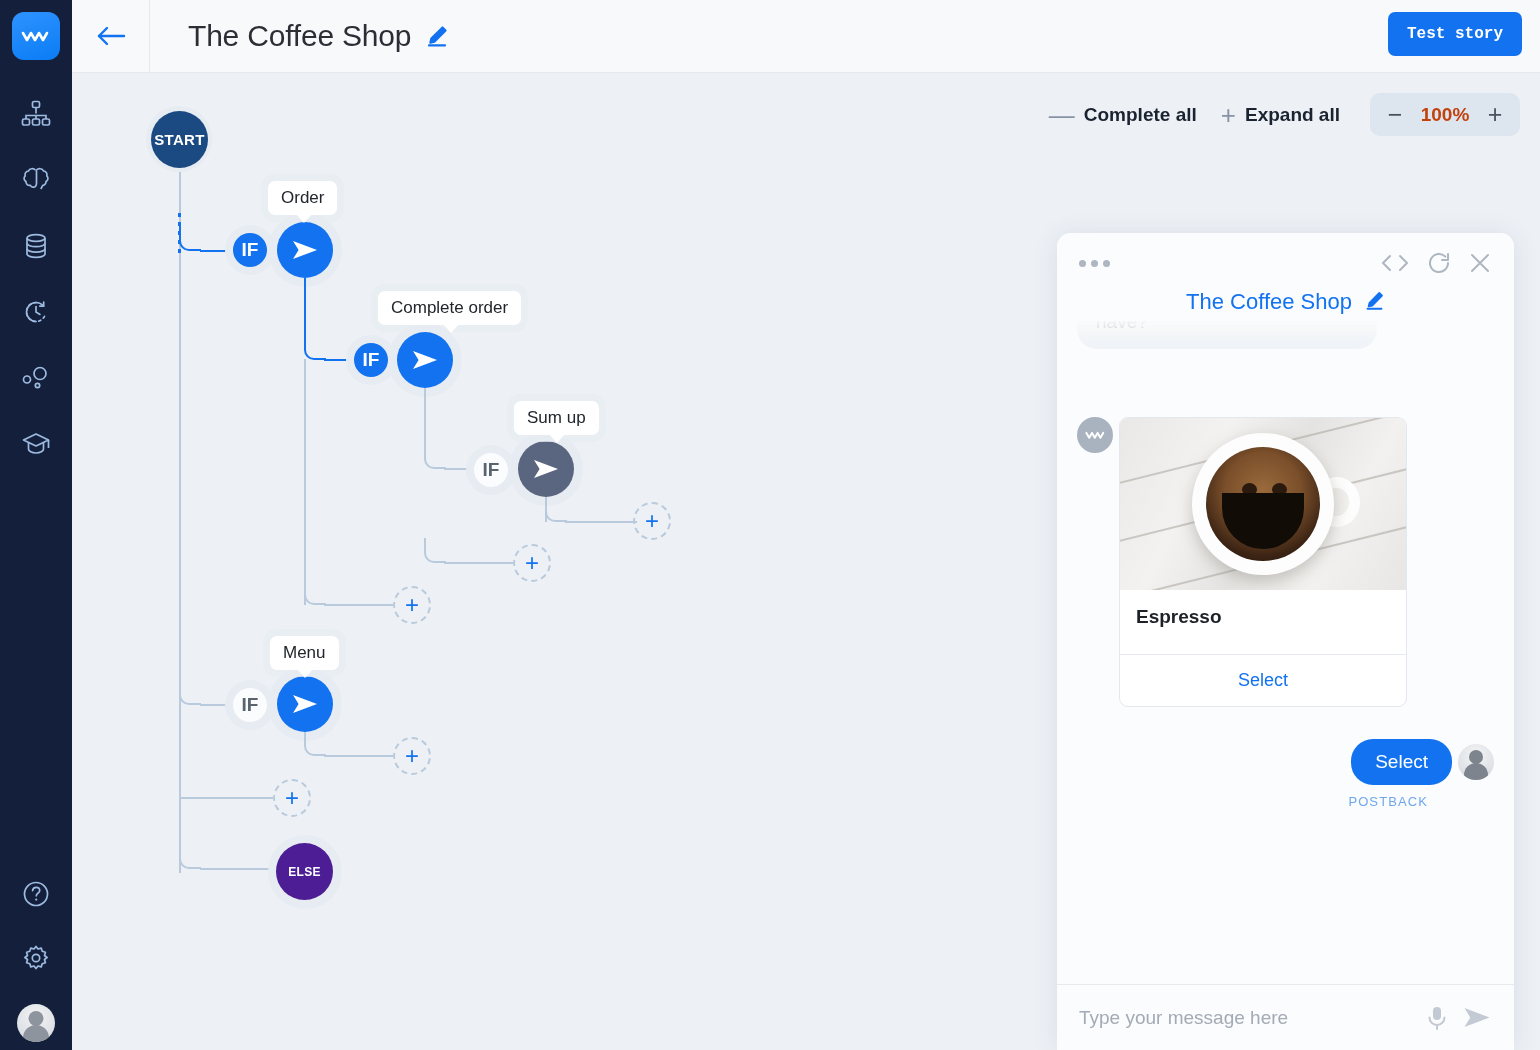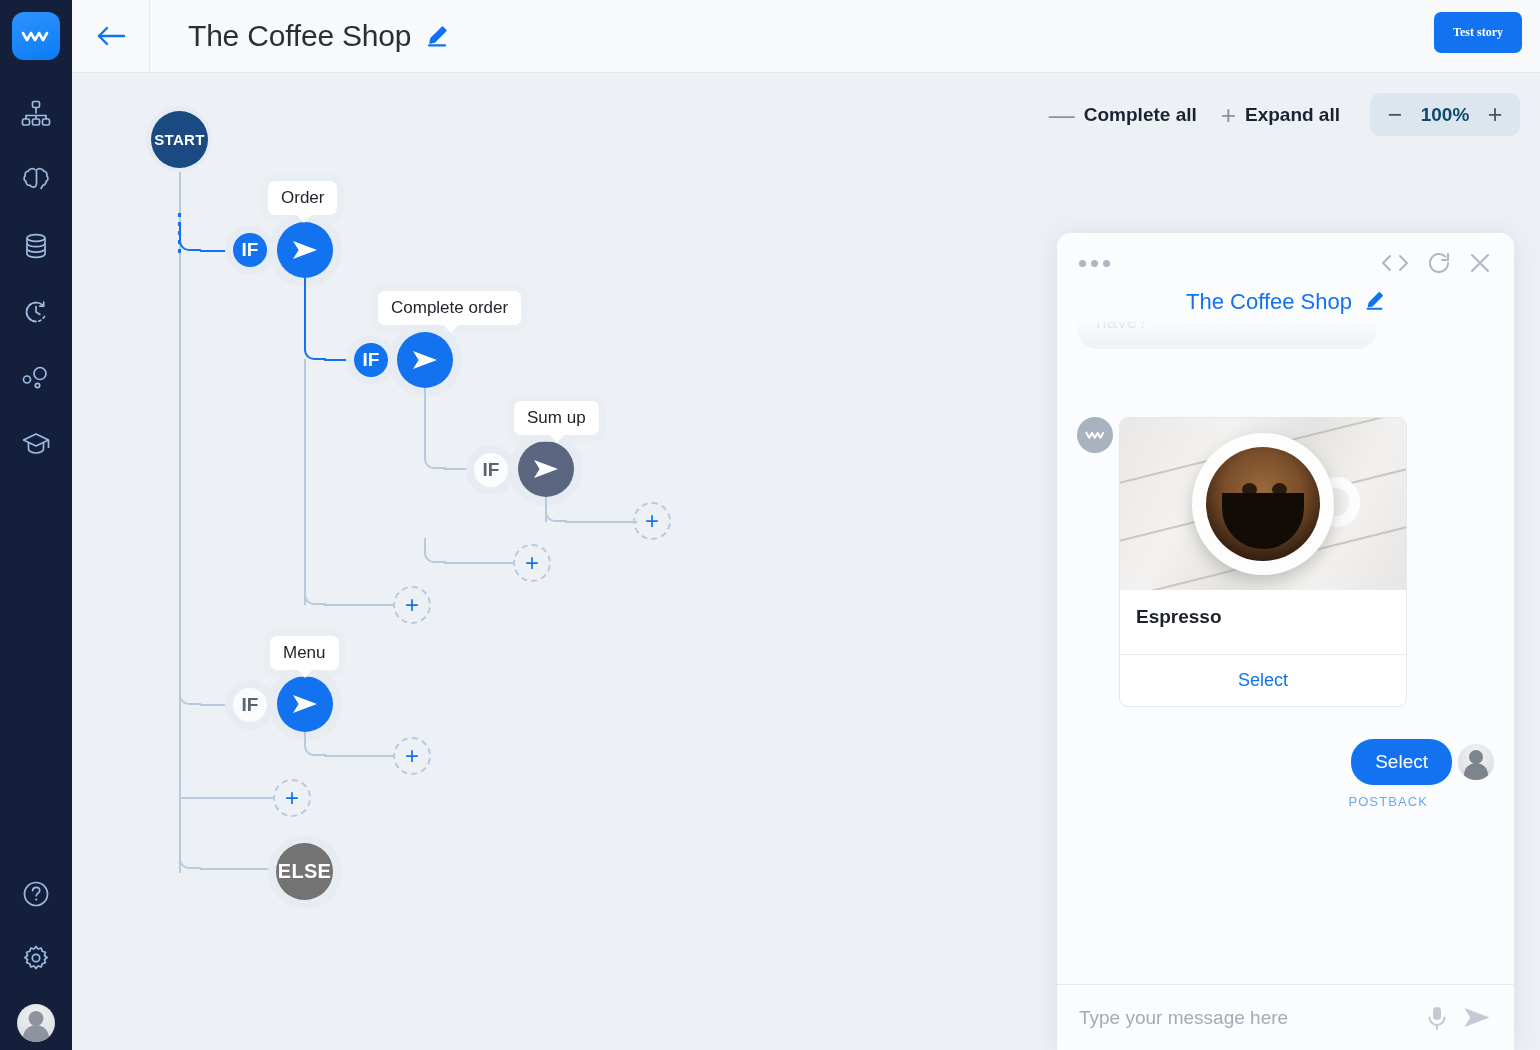--- a/index.html
+++ b/index.html
@@ -40,51 +40,51 @@
     position: absolute; left: 72px; top: 0; width: 1468px; height: 73px;
     background: #f7f9fb; border-bottom: 1px solid #e3e9ef; display: flex; align-items: center;
   }
   .back-cell { width: 78px; height: 73px; display: flex; align-items: center; justify-content: center;
     border-right: 1px solid #e3e9ef; cursor: pointer; }
   .title-wrap { display: flex; align-items: center; gap: 14px; padding-left: 38px; }
   .page-title { font-size: 30px; color: #2b2f35; font-weight: 400; letter-spacing: -0.2px; }
   .pencil { cursor: pointer; display:flex; }
   .test-btn {
     position: absolute; right: 18px; top: 12px; background: #1272f0; color: #fff;
-    border: none; border-radius: 7px; padding: 13px 19px; font-size: 12px;
-    font-family: Liberation Serif, serif; font-weight: 700; cursor: pointer;
+    border: none; border-radius: 7px; padding: 13px 19px; font-size: 16px;
+    font-family: Liberation Mono, monospace; font-weight: 700; cursor: pointer;
   }
 
   
   .canvas {
     position: absolute; left: 72px; top: 73px; width: 1468px; height: 977px;
     background: #edf1f6; overflow: hidden;
   }
   .canvas-tools {
     position: absolute; right: 20px; top: 20px; display: flex; align-items: center; gap: 0px;
     font-size: 19px; color: #1c2330;
   }
   .tool-btn { display: flex; align-items: center; gap: 9px; cursor: pointer; padding: 6px 12px; font-weight: 700; }
   .tool-sign { font-size: 26px; color: #8793a4; line-height: 1; font-weight: 400; }
   .zoom-box {
     display: flex; align-items: center; gap: 4px; background: #dde5ef; border-radius: 10px;
     margin-left: 18px; padding: 9px 10px;
   }
   .zoom-btn { width: 30px; text-align: center; font-size: 25px; color: #49525f; cursor: pointer; line-height: 1; }
-  .zoom-val { font-size: 19px; font-weight: 700; color: #0c4a6e; min-width: 62px; text-align: center; }
+  .zoom-val { font-size: 19px; font-weight: 700; color: #c2410c; min-width: 62px; text-align: center; }
 
   
   .flow { position: absolute; left: 0; top: 0; width: 1000px; height: 977px; }
   .halo { position: absolute; border-radius: 50%; background: #e7ecf2; }
   .node {
     position: absolute; border-radius: 50%; display: flex; align-items: center;
     justify-content: center; color: #fff; cursor: pointer; font-weight: 700;
   }
   .node.start { background: #1b4a82; font-size: 15px; letter-spacing: .3px; }
-  .node.else  { background: #737373; font-size: 20px; letter-spacing: .3px; }
+  .node.else  { background: #4c1d95; font-size: 12px; letter-spacing: .3px; }
   .node.if    { background: #1272f0; font-size: 19px; }
   .node.if-muted { background: #fbfcfe; color: #5a646f; font-size: 19px; }
   .node.send  { background: #1272f0; }
   .node.send-muted { background: #5a6580; }
   .addbtn {
     position: absolute; width: 38px; height: 38px; border-radius: 50%;
     border: 2px dashed #b9cadd; display: flex; align-items: center; justify-content: center;
     color: #1272f0; font-size: 24px; cursor: pointer; line-height: 1; background: transparent;
   }
   .label {

